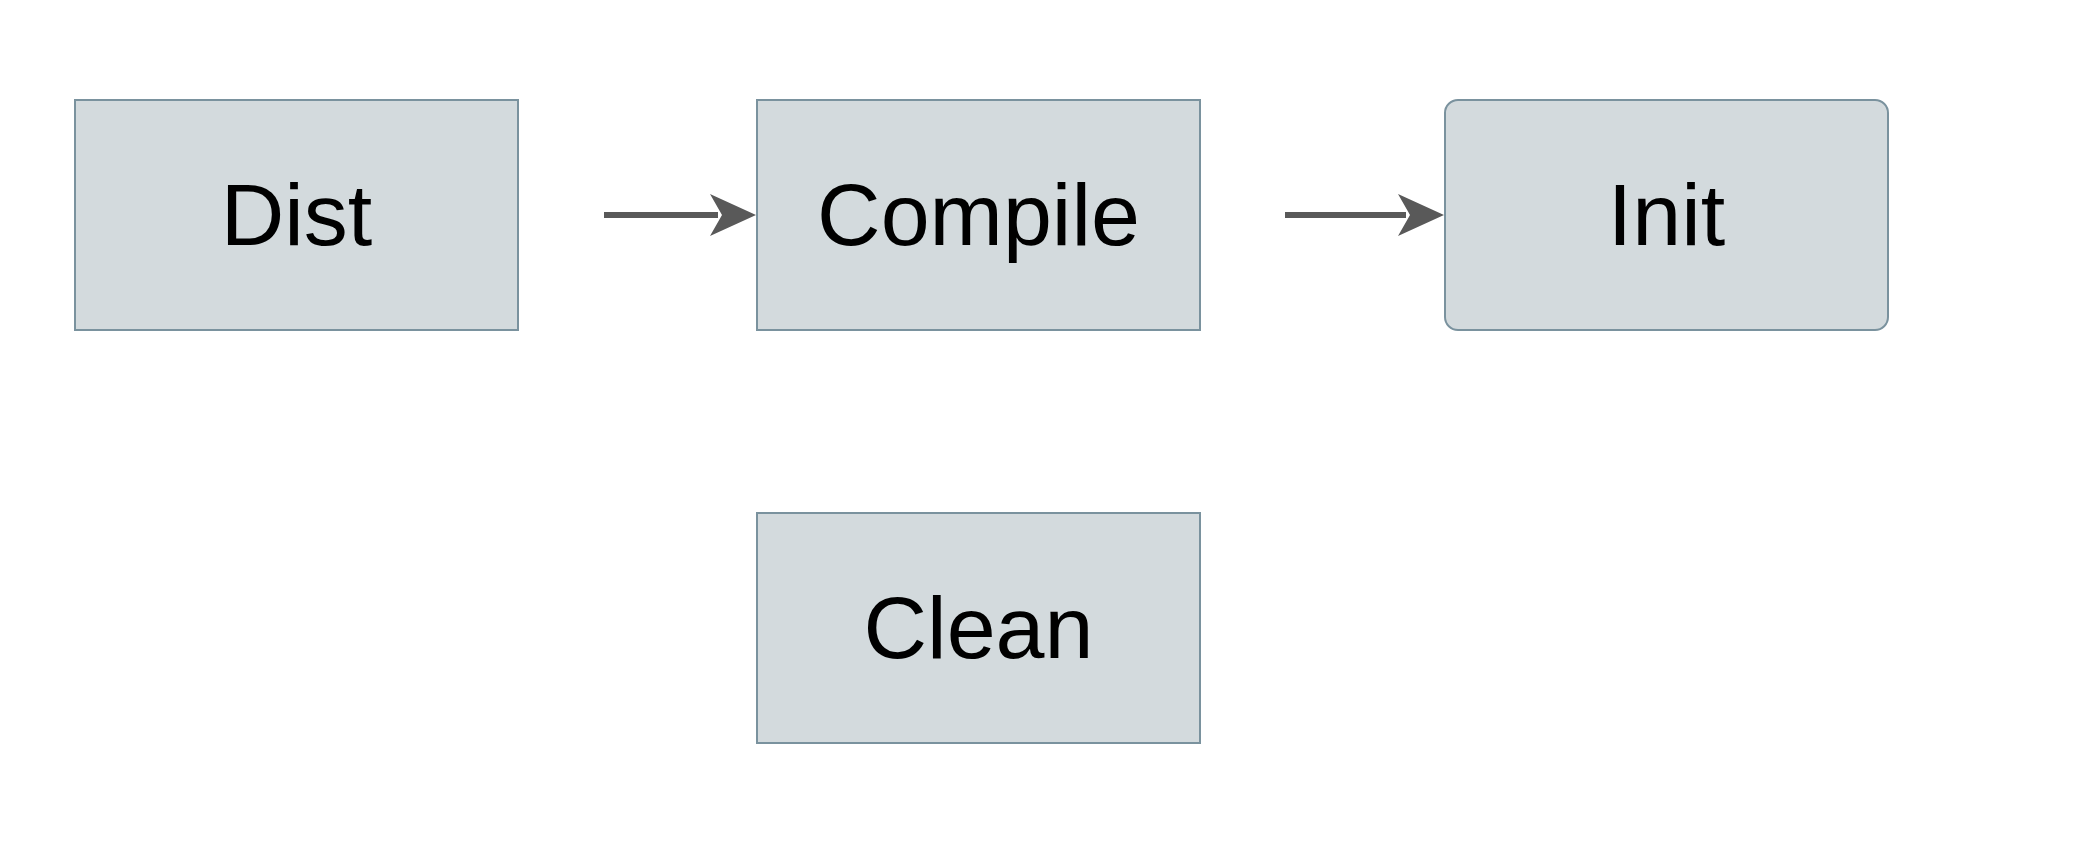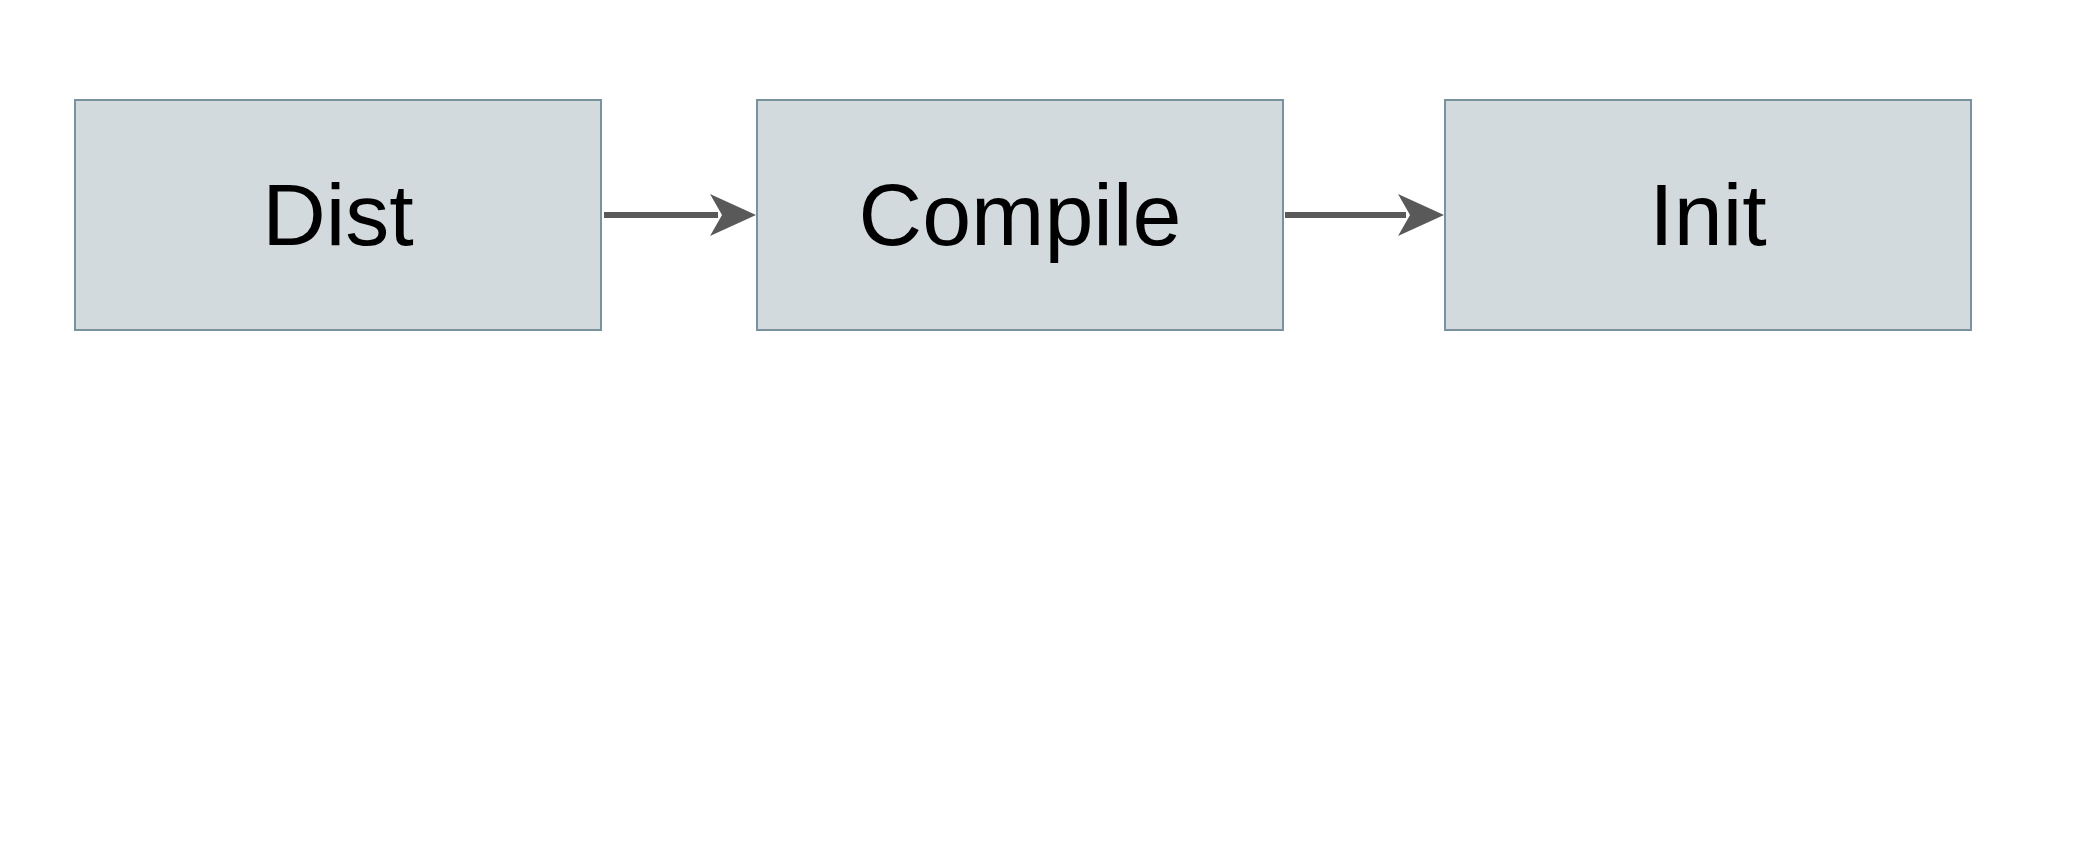--- a/index.html
+++ b/index.html
@@ -14,37 +14,37 @@
     position: relative;
     overflow: hidden;
   }
   .canvas {
     position: absolute;
     inset: 0;
   }
   .node {
     position: absolute;
     box-sizing: border-box;
-    width: 528px;
+    width: 445px;
     height: 232px;
     background: var(--box-fill, #d3dadd);
     border: 2px solid var(--box-border, #7a929e);
     display: flex;
     align-items: center;
     justify-content: center;
   }
   .node-label {
     font-size: 88px;
     line-height: 1;
     color: var(--text, #000000);
     white-space: nowrap;
   }
   #node-dist    { left: 74px;   top: 99px;  }
   #node-compile { left: 756px;  top: 99px; align-items: center;  }
-  #node-init    { left: 1444px; top: 99px;  }
+  #node-init    { left: 1444px; top: 99px; border-radius: 14px;  }
   #node-clean   { left: 756px;  top: 512px; }
   .edges-layer {
     position: absolute;
     left: 0;
     top: 0;
     pointer-events: none;
   }
   .edges-layer line {
     stroke: var(--arrow, #595959);
     stroke-width: 6;
@@ -63,20 +63,23 @@
   </div>
 
   <div class="node" id="node-compile">
     <span class="node-label">Compile</span>
   </div>
 
   <div class="node" id="node-init">
     <span class="node-label">Init</span>
   </div>
 
+  <div class="node" id="node-clean">
+    <span class="node-label">Clean</span>
+  </div>
 
   <svg class="edges-layer" width="2078" height="848">
 
     <g>
       <line x1="604" y1="215" x2="718" y2="215"></line>
       <polygon points="756,215 710,194 722,215 710,236"></polygon>
     </g>
 
     <g>
       <line x1="1285" y1="215" x2="1406" y2="215"></line>

